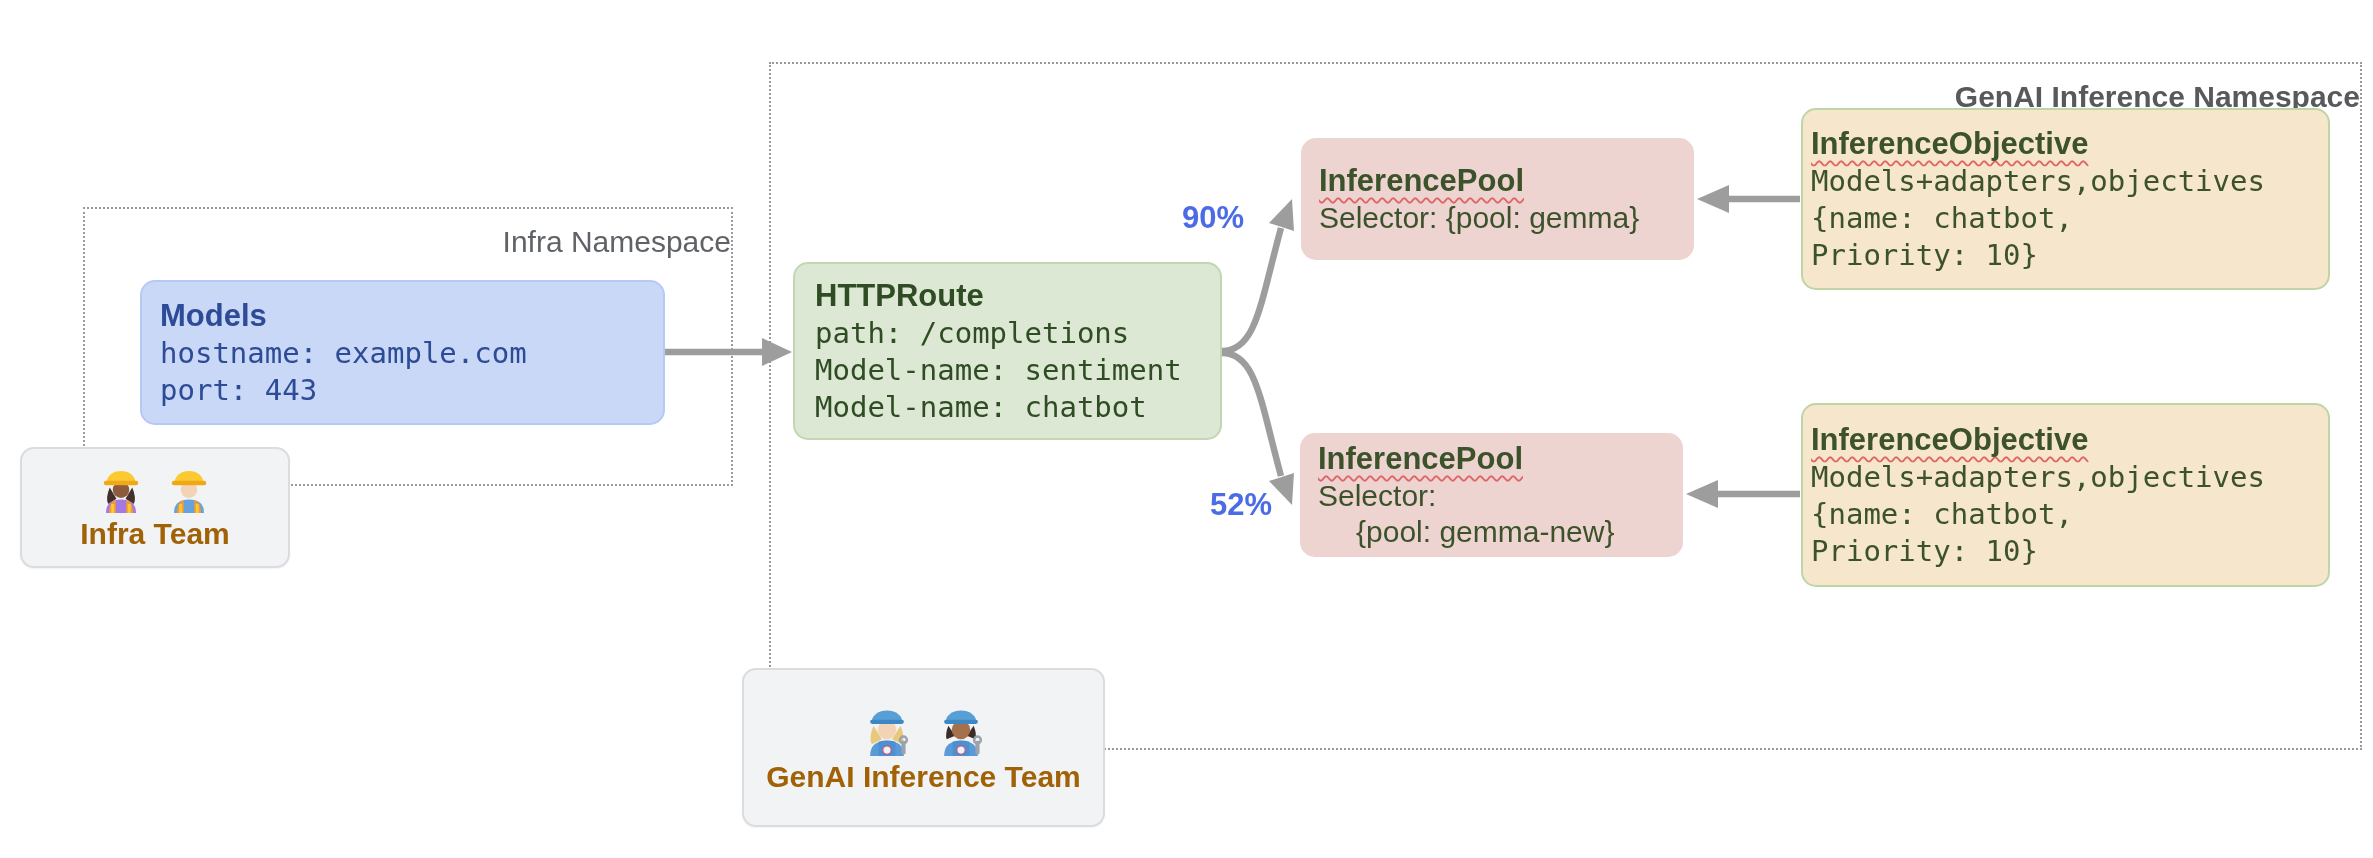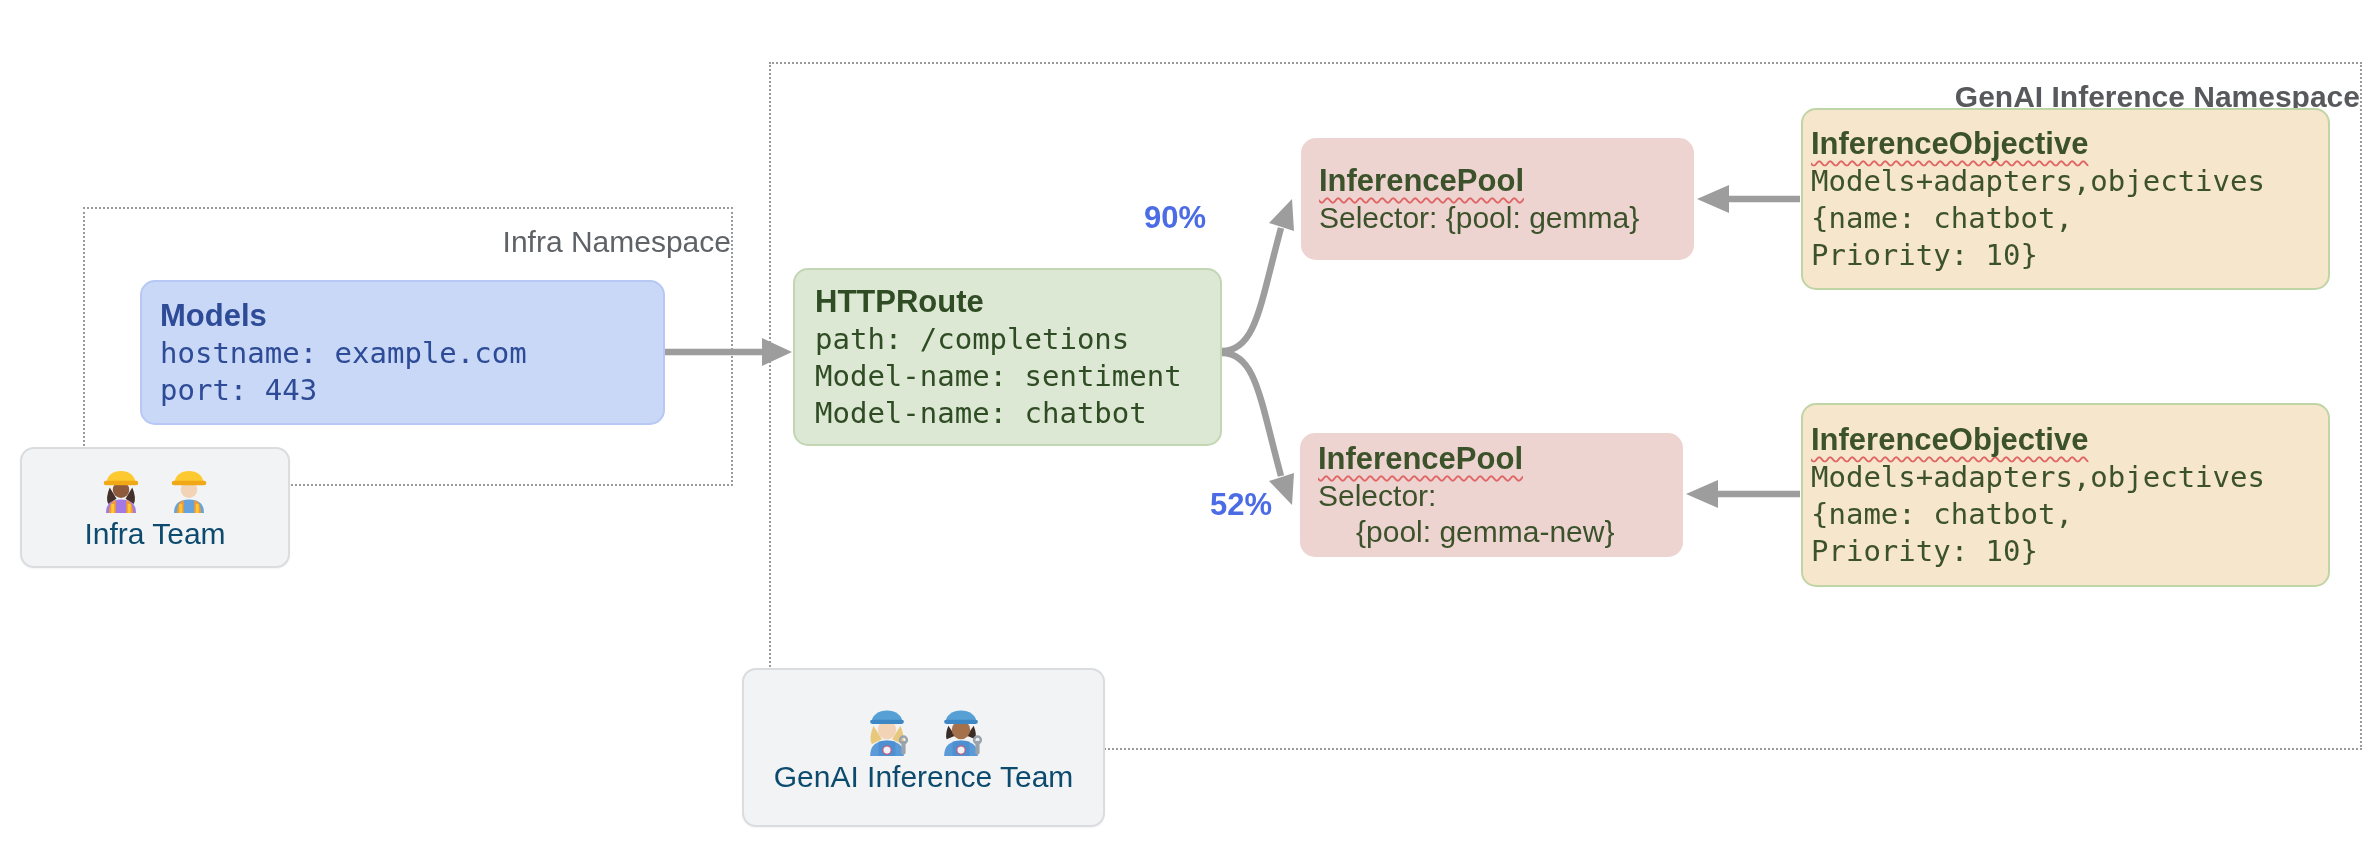--- a/index.html
+++ b/index.html
@@ -24,40 +24,40 @@
   .node .line{font-size:30px;}
   .mono{font-family:"DejaVu Sans Mono",monospace;font-size:29px !important;line-height:37px;}
   .sans-line{line-height:36px;}
   .squiggle{text-decoration-line:underline;text-decoration-style:wavy;
             text-decoration-color:#e06666;text-decoration-thickness:2px;
             text-underline-offset:6px;text-decoration-skip-ink:none;}
   .indent{padding-left:38px;}
   
   .gateway{left:140px;top:280px;width:525px;height:145px;background:#c9d8f7;
            border:2px solid #b6c8f3;padding:10px 18px;color:#2d4b96;}
-  .httproute{left:793px;top:268px;width:429px;height:178px;background:#dce8d3;
+  .httproute{left:793px;top:262px;width:429px;height:178px;background:#dce8d3;
              border:2px solid #c3d6b3;padding:10px 20px;color:#2f4c24;}
   .httproute .mono,.gateway .mono{color:inherit;}
   .pool{background:#edd4d1;color:#3c522a;border:none;}
   .pool-top{left:1301px;top:138px;width:393px;height:122px;padding:8px 18px;}
   .pool-bottom{left:1300px;top:433px;width:383px;height:124px;padding:8px 18px;}
   .objective{background:#f6e6cb;border:2px solid #c0d5a5;color:#3c522a;padding:10px 8px;}
   .obj-top{left:1801px;top:108px;width:529px;height:182px;}
   .obj-bottom{left:1801px;top:403px;width:529px;height:184px;}
   
   .team{position:absolute;z-index:4;box-sizing:border-box;background:#f1f3f4;
         border:2px solid #dadce0;border-radius:14px;display:flex;flex-direction:column;
         align-items:center;justify-content:center;box-shadow:0 1px 2px rgba(0,0,0,0.05);}
   .team-infra{left:20px;top:447px;width:270px;height:121px;}
   .team-genai{left:742px;top:668px;width:363px;height:159px;}
   .team-icons{display:flex;gap:20px;align-items:flex-end;}
-  .team-label{font-weight:normal;color:#0c4a6e;font-size:30px;margin-top:4px;}
+  .team-label{font-weight:bold;color:#a16207;font-size:30px;margin-top:4px;}
   
   .pct{position:absolute;z-index:4;color:#4b6ce4;font-weight:bold;font-size:31px;width:100px;text-align:center;}
-  .pct-90{left:1125px;top:200px;}
+  .pct-90{left:1163px;top:200px;}
   .pct-10{left:1191px;top:487px;}
 </style>
 </head>
 <body>
 
 <div class="canvas">
 
   <div class="namespace ns-infra">
     <div class="ns-title">Infra Namespace</div>
   </div>

